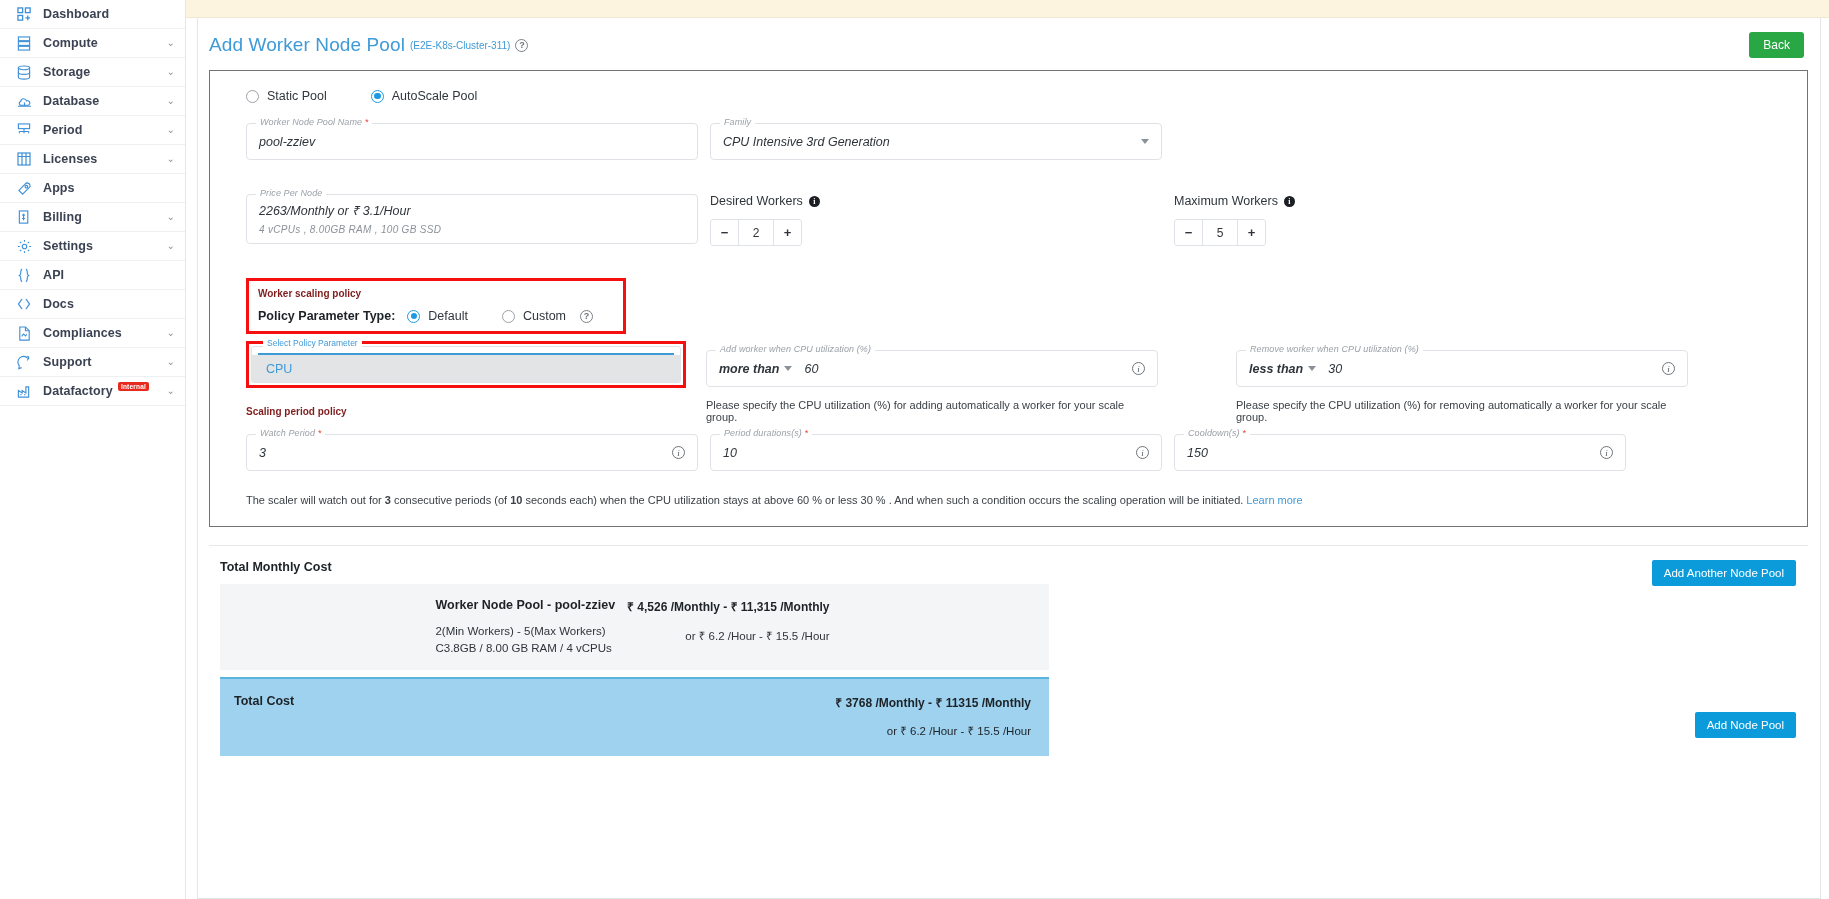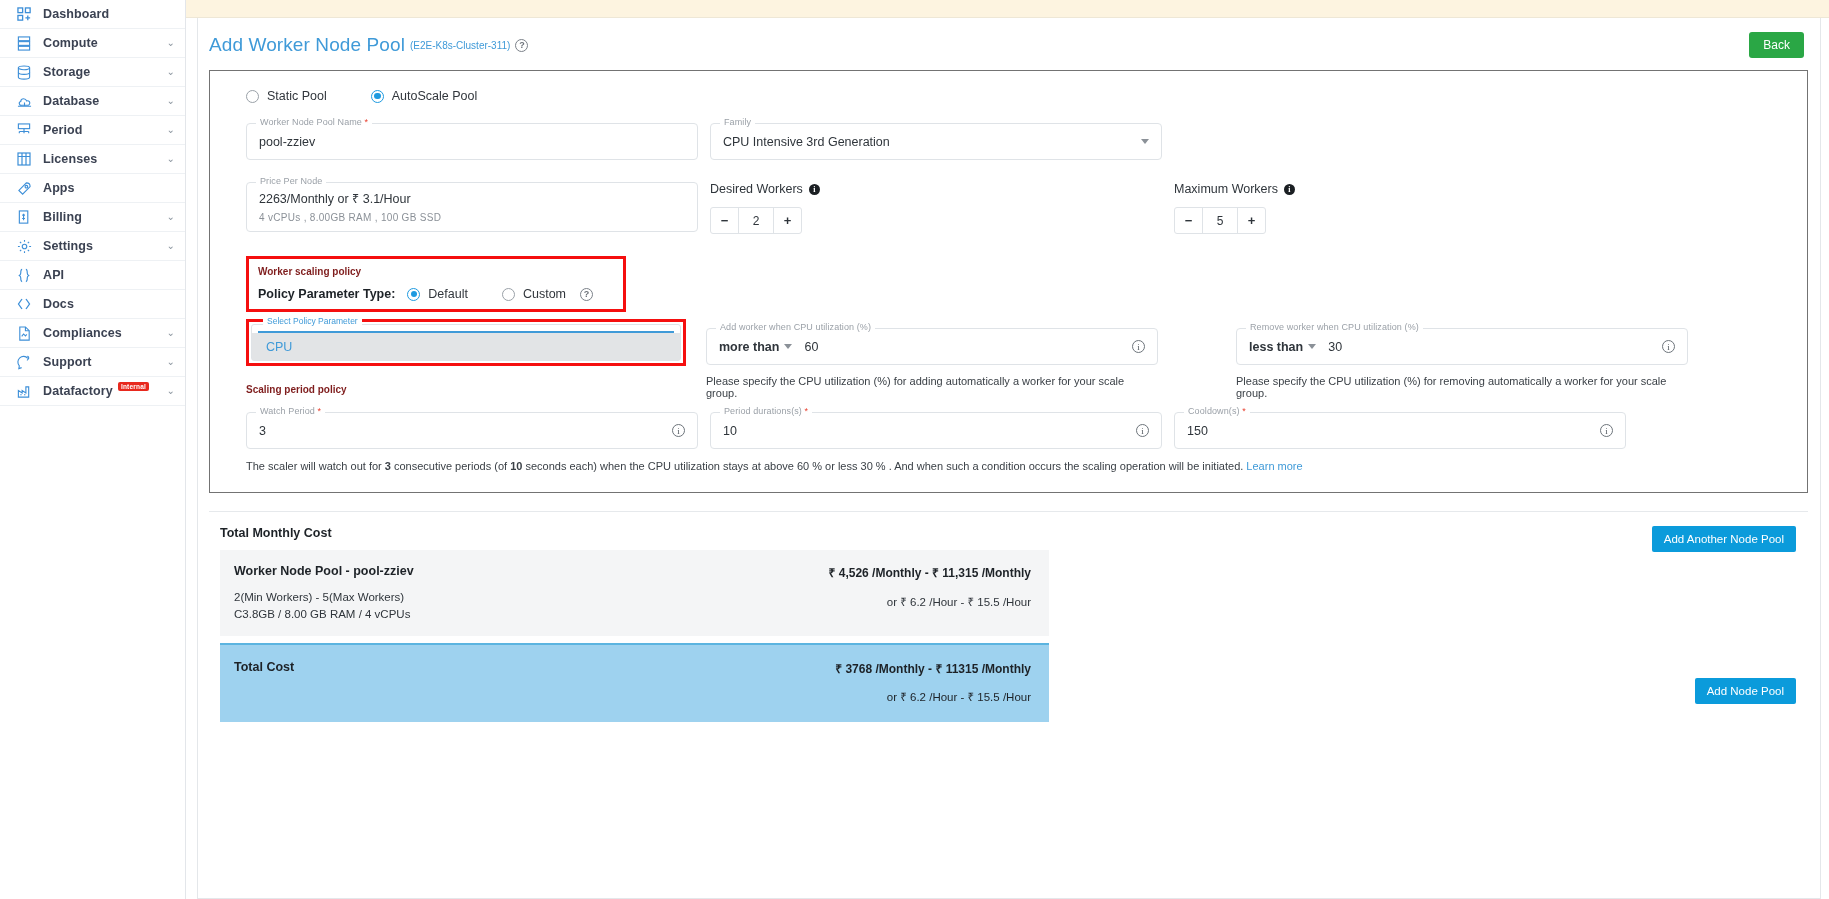--- a/index.html
+++ b/index.html
@@ -91,21 +91,21 @@
   .rcircle.on { border-color: #1e9ae0; }
   .rcircle.on::after {
     content: ''; position: absolute; left: 2.2px; top: 2.2px;
     width: 6.6px; height: 6.6px; border-radius: 50%; background: #1e9ae0;
   }
   .rlabel { font-size: 12.5px; color: #31363c; }
 
   
   .fgrid { display: grid; grid-template-columns: 452px 452px 452px; gap: 0 12px; padding-left: 18px; margin-top: 16px; }
 
-  .field { position: relative; margin-bottom: 0; }
+  .field { position: relative; margin-bottom: 12px; font-style: italic; }
   .fbox {
     border: 1px solid #dfe3e7; border-radius: 4px;
     height: 37px; display: flex; align-items: center;
     padding: 0 12px; background: #fff;
   }
   .fbox.tall { height: 50px; display: block; padding-top: 7px; }
   .flabel {
     position: absolute; top: -6px; left: 10px; background: #fff;
     padding: 0 4px; font-size: 9px; color: #9ba1a8; letter-spacing: .1px;
   }
@@ -162,21 +162,21 @@
   .fgrid3 { display: grid; grid-template-columns: 452px 452px 452px; gap: 0 12px; margin-top: 17px; }
   .longnote { font-size: 11px; color: #3b4147; margin-top: 11px; }
   .longnote b { font-weight: bold; }
   .lnk { color: #3f9ad8; text-decoration: none; cursor: pointer; }
 
   
   .cost-wrap { position: relative; margin: 18px 12px 0 11px; border-top: 1px solid #e6e9ec; padding-top: 14px; }
   .cost-title { font-size: 12.5px; font-weight: bold; color: #1d2227; padding-left: 11px; }
   .cost-card {
     margin: 10px 0 0 11px; width: 829px; background: #f4f5f6;
-    padding: 14px 18px 16px 14px; display: flex; justify-content: space-between; gap: 12px;
+    padding: 14px 18px 16px 14px; display: flex; justify-content: center; gap: 12px;
   }
   .cc-l1 { font-size: 12.5px; font-weight: bold; color: #1d2227; }
   .cc-l2 { font-size: 11.5px; color: #2f353b; margin-top: 13px; }
   .cc-l3 { font-size: 11.5px; color: #2f353b; margin-top: 5px; }
   .cc-r1 { font-size: 12px; font-weight: bold; color: #1d2227; text-align: right; }
   .cc-r2 { font-size: 11.5px; color: #2f353b; text-align: right; margin-top: 13px; }
   .total-card {
     margin: 7px 0 0 11px; width: 829px; background: #9ed2ef;
     padding: 15px 18px 18px 14px; display: flex; justify-content: space-between;
     border-top: 2px solid #5bb4e0;

